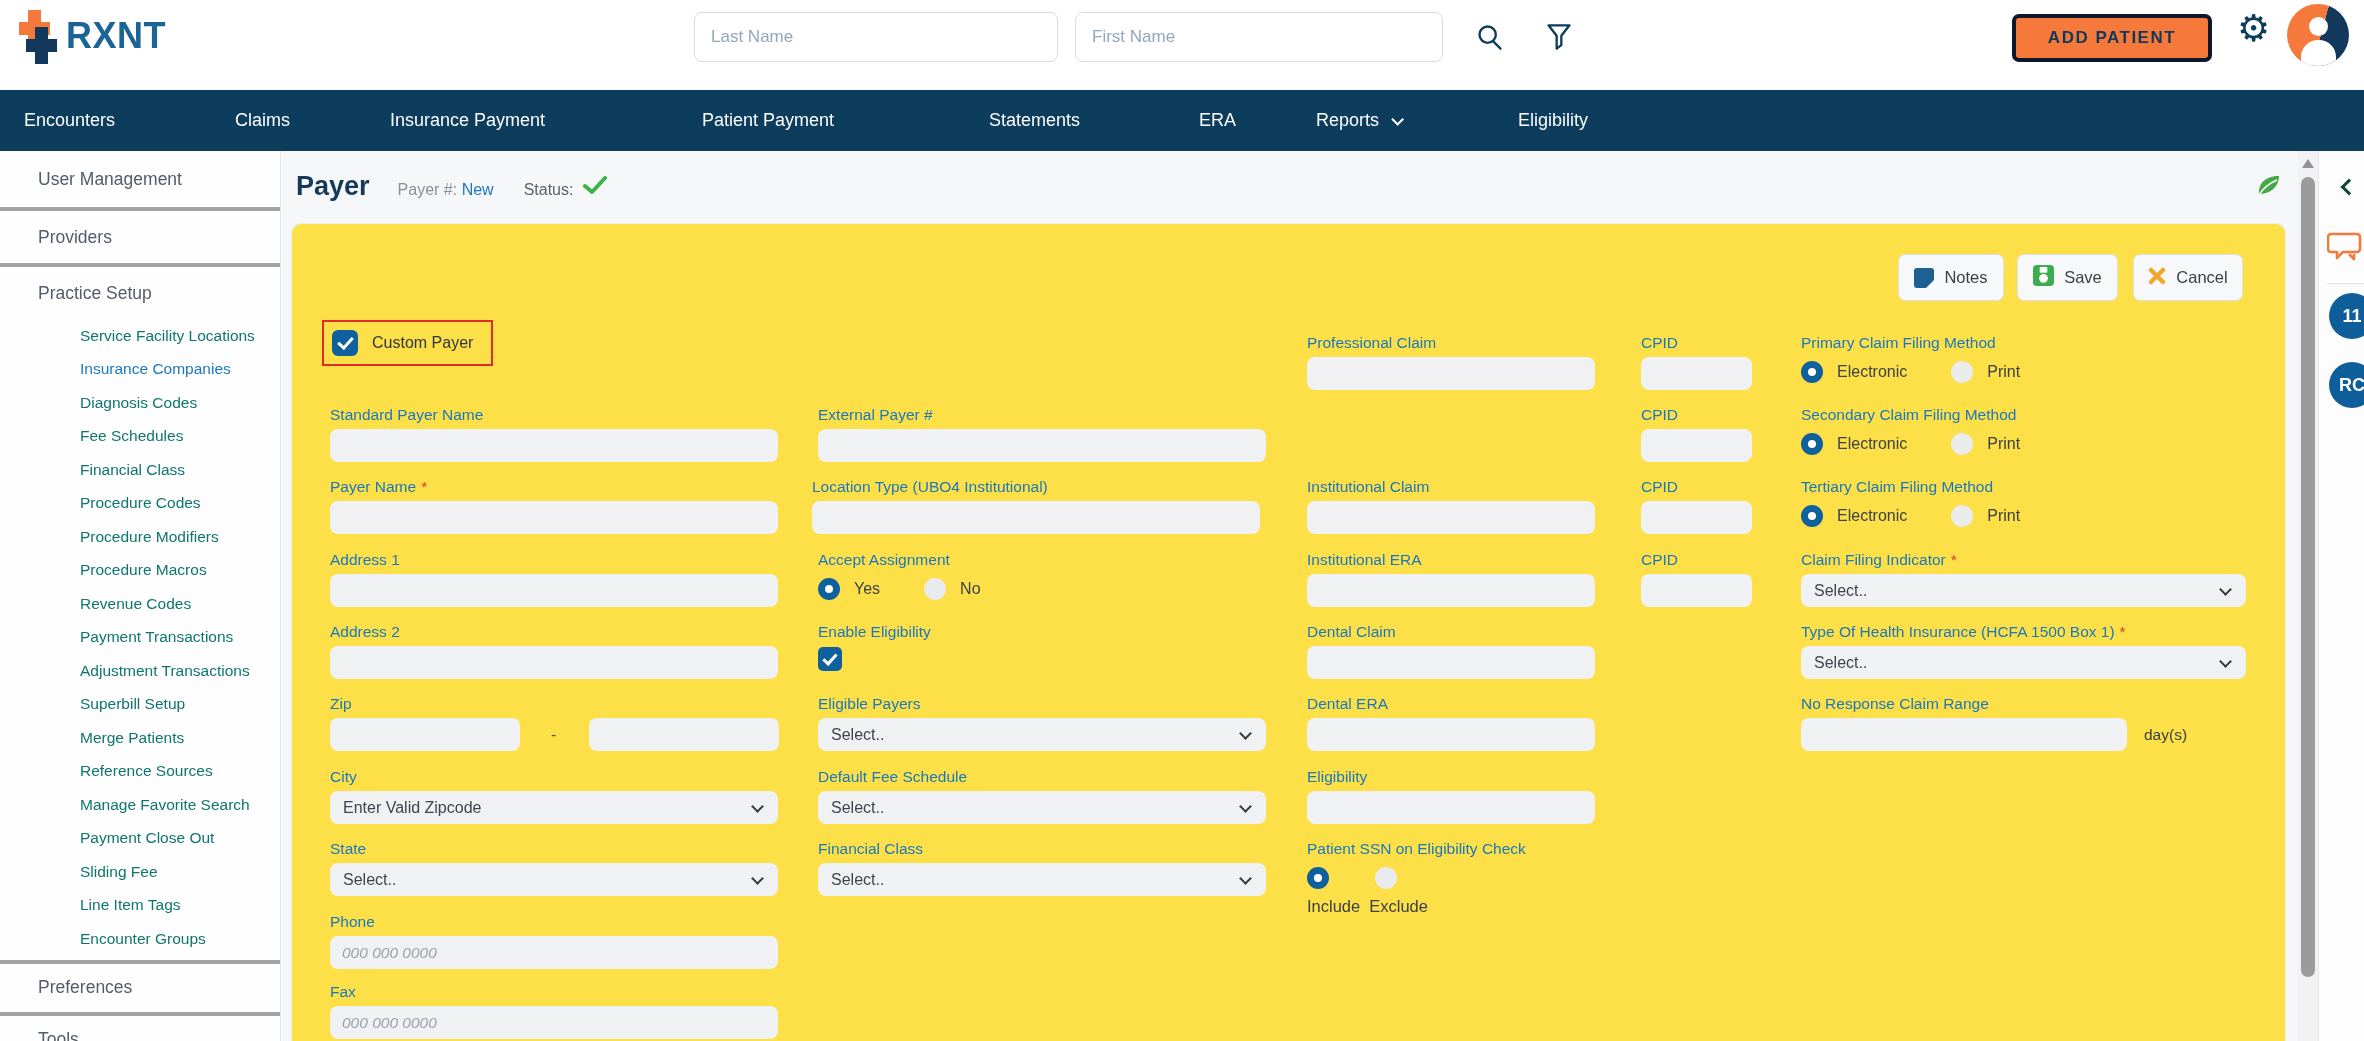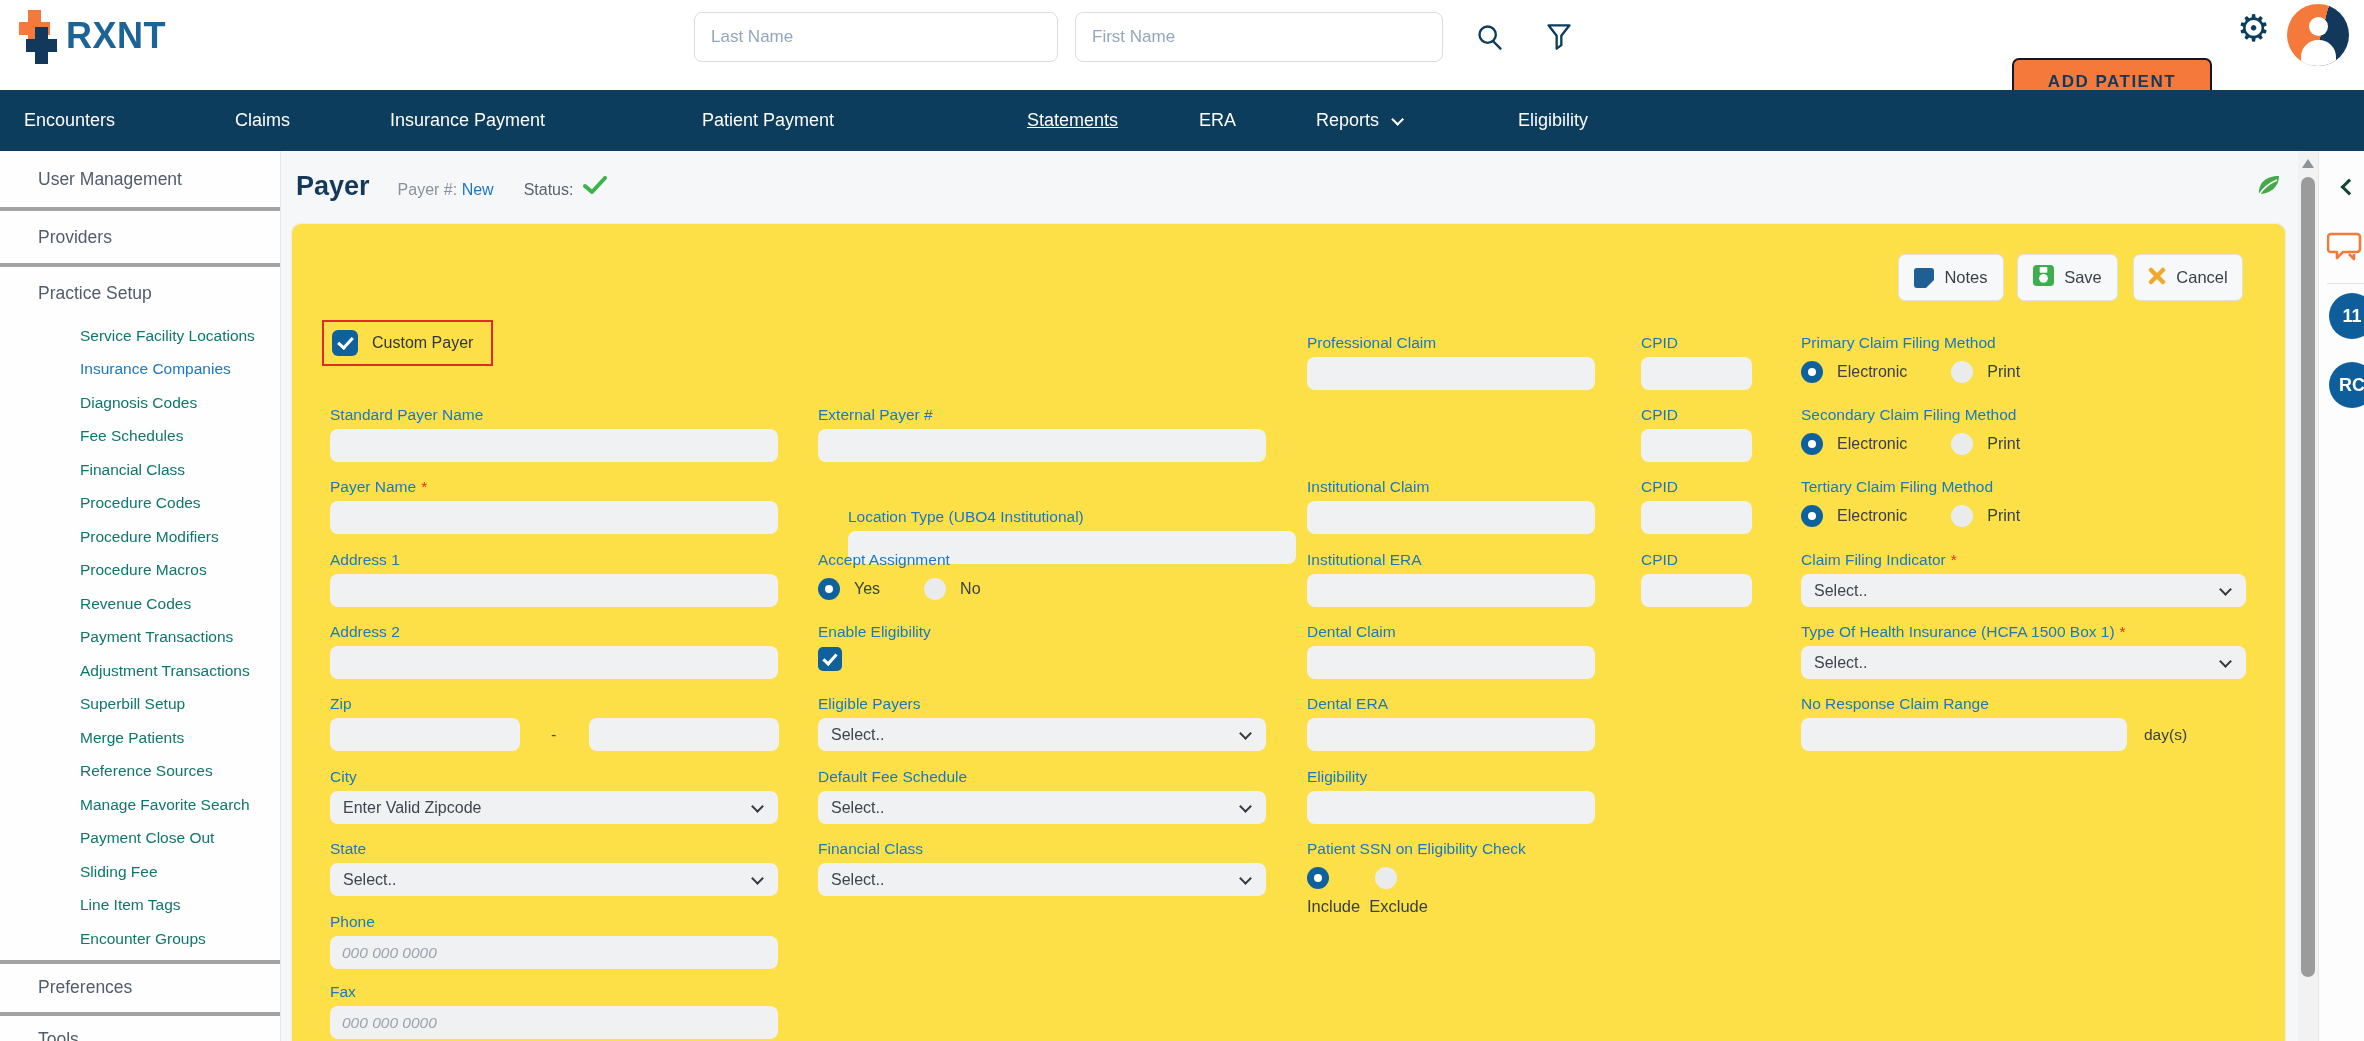--- a/index.html
+++ b/index.html
@@ -9,22 +9,22 @@
   
   .topbar { position:absolute; left:0; top:0; width:2364px; height:90px; background:#fff; z-index:5; }
   .logo { position:absolute; left:18px; top:8px; display:flex; align-items:center; gap:8px; }
   .logo-text { font-size:36px; font-weight:800; color:#1D6496; letter-spacing:.5px; }
   .hsearch { position:absolute; top:12px; height:50px; border:1px solid #D9DDE1; border-radius:8px;
              padding:0 16px; font-size:17px; color:#41576E; background:#fff; outline:none;
              font-family:"Liberation Sans",sans-serif;}
   .hsearch::placeholder { color:#93A7BC; }
   .hicon { position:absolute; top:23px; cursor:pointer; }
   .add-patient { position:absolute; left:2012px; top:14px; width:200px; height:48px; background:#F5793B;
-                 border:2px solid #0f172a; border-radius:7px; color:#12395B; font-weight:700;
-                 font-size:17px; letter-spacing:1.5px; display:flex; align-items:center; justify-content:center; cursor:pointer;margin-top:44px;}
+                 border:4px solid #0f172a; border-radius:7px; color:#12395B; font-weight:700;
+                 font-size:17px; letter-spacing:1.5px; display:flex; align-items:center; justify-content:center; cursor:pointer;}
   .gear { position:absolute; left:2237px; top:10px; font-size:37px; color:#0D3D5C; line-height:1; cursor:pointer;}
   .avatar { position:absolute; left:2287px; top:4px; width:62px; height:62px; border-radius:50%;
             background:linear-gradient(105deg,#F5793B 54%,#12395B 54%); overflow:hidden; cursor:pointer;}
   .avatar .head { position:absolute; left:22px; top:13px; width:19px; height:19px; border-radius:50%; background:#fff; }
   .avatar .bod  { position:absolute; left:14px; top:36px; width:35px; height:30px; border-radius:17px 17px 0 0; background:#fff; }
 
   
   .mainnav { position:absolute; left:0; top:90px; width:2364px; height:61px; background:#0D3D5C; z-index:6; }
   .nav-item { position:absolute; top:0; height:61px; line-height:61px; color:#FDFDFD; font-size:18px;
               white-space:nowrap; cursor:pointer; }
@@ -152,21 +152,21 @@
     <div class="head"></div>
     <div class="bod"></div>
   </div>
 </div>
 
 <div class="mainnav" id="mainnav">
     <div class="nav-item" style="left: 24px;">Encounters</div>
     <div class="nav-item" style="left: 235px;">Claims</div>
     <div class="nav-item" style="left: 390px;">Insurance Payment</div>
     <div class="nav-item" style="left: 702px;">Patient Payment</div>
-    <div class="nav-item" style="left: 1027px; text-decoration: underline;">Statements</div>
+    <div class="nav-item" style="left: 989px;">Statements</div>
     <div class="nav-item" style="left: 1199px;">ERA</div>
     <div class="nav-item" style="left: 1316px;">Reports<span class="nav-chev"></span></div>
     <div class="nav-item" style="left: 1518px;">Eligibility</div>
   </div>
 
 <div class="sidebar" id="sidebar">
     <div class="side-section">
       <div class="side-title first">User Management</div>
     </div>
     <div class="side-section">
@@ -300,21 +300,21 @@
     </div>
     <div class="fld" style="left:38px;top:758px;width:448px;">
       <label class="flabel">Fax</label>
       <input class="inp" placeholder="000 000 0000" style="">
     </div>
 
     <div class="fld" style="left:526px;top:181px;width:448px;">
       <label class="flabel">External Payer #</label>
       <input class="inp" style="">
     </div>
-    <div class="fld" style="left:556px;top:253px;width:448px;margin-top:30px;">
+    <div class="fld" style="left:520px;top:253px;width:448px;">
       <label class="flabel">Location Type (UBO4 Institutional)</label>
       <input class="inp" style="">
     </div>
     <div class="fld" style="left:526px;top:326px;width:448px;">
       <label class="flabel">Accept Assignment</label>
       <div class="radio-row">
         <span class="radio on"></span>
         <span class="rlabel">Yes</span>
         <span class="radio off gap2"></span>
         <span class="rlabel">No</span>

